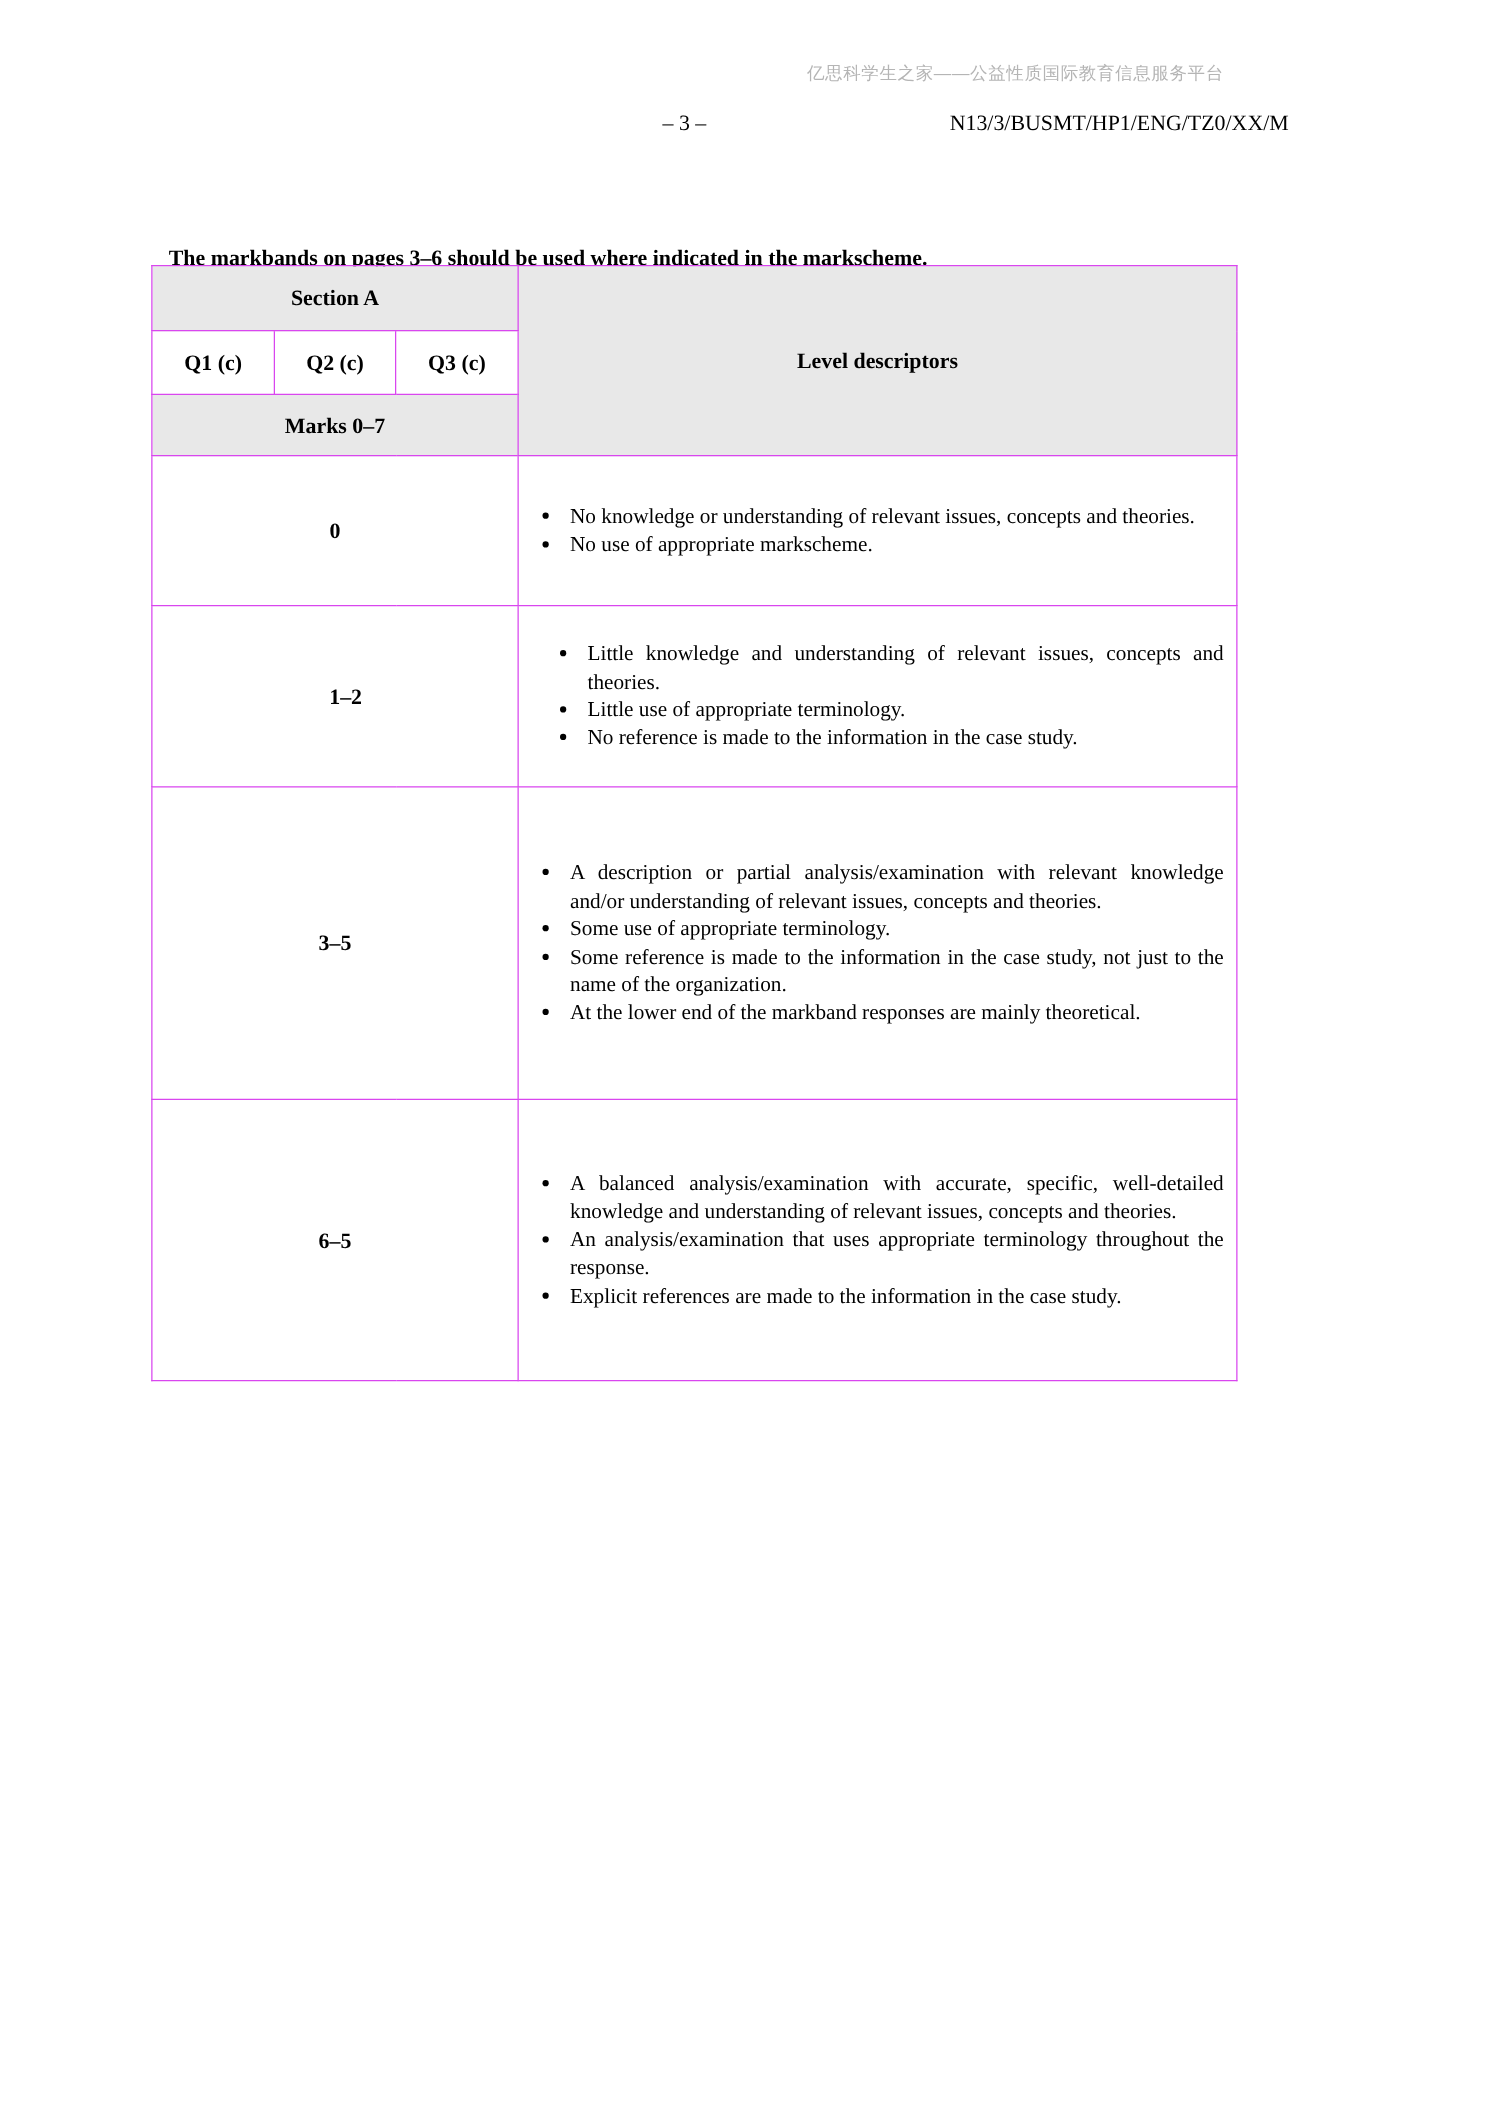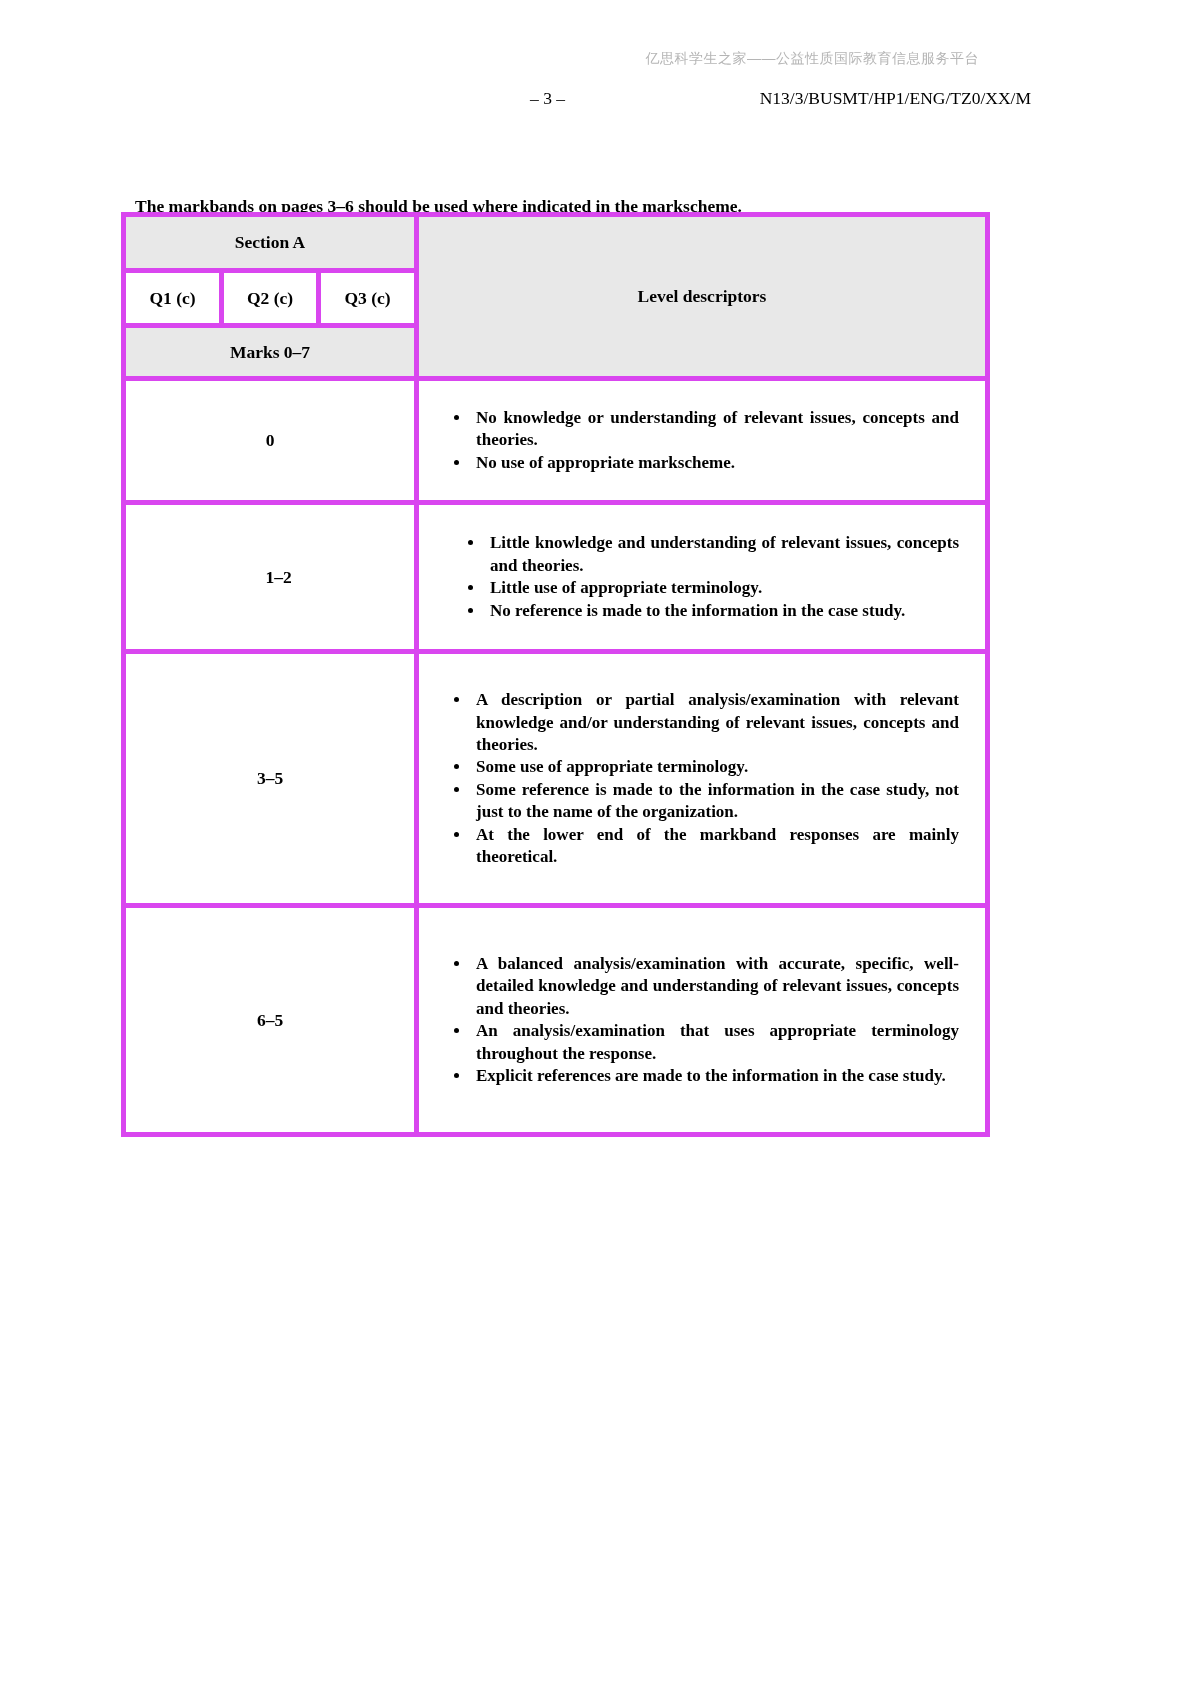--- a/index.html
+++ b/index.html
@@ -52,21 +52,21 @@
     left: 121px;
     width: 869px;
   }
   table.markband {
     border-collapse: collapse;
     width: 100%;
     table-layout: fixed;
     font-size: 17px;
   }
   table.markband td {
-    border: 5px solid #d946ef;
+    border: 1px solid #d946ef;
     vertical-align: middle;
   }
   td.hdr {
     text-align: center;
     font-weight: bold;
     font-size: 17.5px;
   }
   td.gray {
     background: #e8e8e8;
   }
@@ -75,23 +75,22 @@
   td.marks-range { height: 46px; }
   td.marks-cell {
     text-align: center;
     font-weight: bold;
     font-size: 17.5px;
   }
   td.desc-cell {
     padding: 10px 10px 10px 4px;
   }
   .desc-cell ul {
-    margin: 16px;
+    margin: 0;
     padding-left: 32px;
-    font-weight: bold;
   }
   .desc-cell li {
     text-align: justify;
     padding-left: 5px;
     line-height: 1.32;
   }
   .r0 td { height: 99px; }
   .r1 td { height: 124px; padding-left: 18px; }
   .r2 td { height: 229px; }
   .r3 td { height: 204px; }

